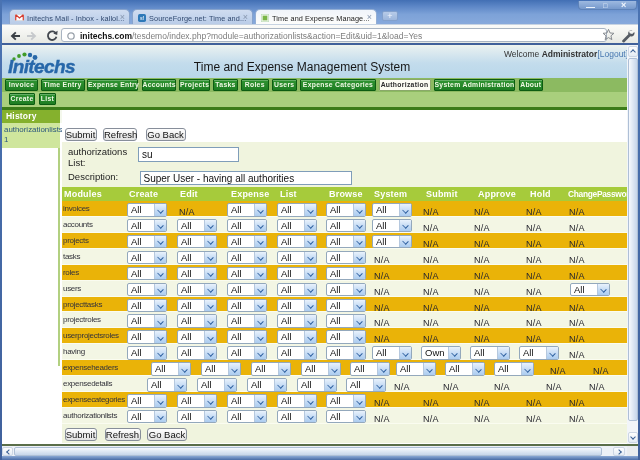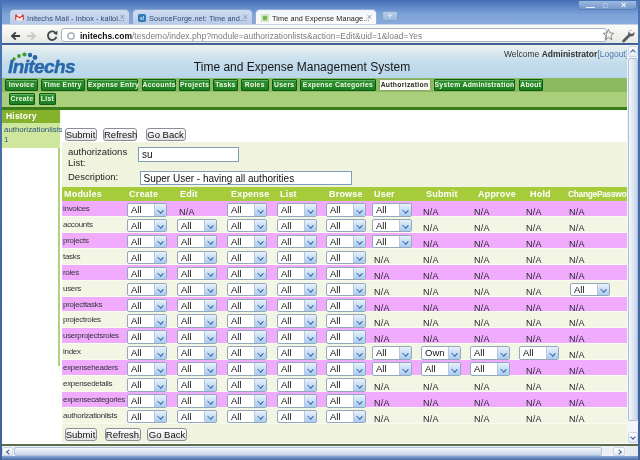--- a/index.html
+++ b/index.html
@@ -56,21 +56,21 @@
  border:1px solid #878e9a;border-radius:3px;font-size:9.5px;line-height:11.5px;color:#101010;text-align:center;
  font-family:"Liberation Sans",sans-serif}
 .flabel{position:absolute;font-size:9.5px;color:#222;line-height:10.5px}
 .finput{position:absolute;background:#fff;border:1px solid #7f9db9;font-size:10px;line-height:13px;color:#111;
  padding-left:3px;white-space:nowrap;overflow:hidden}
 
 #tbl{position:absolute;left:0;top:64.5px;width:565px}
 #thead{height:14px;background:#a6cb3b;display:flex}
 .hc{color:#fff;font-size:9px;font-weight:700;line-height:14px;padding-left:2px;letter-spacing:.2px;flex:none;
  overflow:hidden;white-space:nowrap}
-.trow{height:15.93px;display:flex;background:#f0abfc;border-bottom:1px solid #fafcf0}
+.trow{height:15.93px;display:flex;background:#eab308;border-bottom:1px solid #fafcf0}
 .trow:nth-child(odd){background:#f3f6e4}
 .c{flex:none;position:relative}
 .c.m{font-size:8px;letter-spacing:-.3px;color:#33333b;line-height:15px;padding-left:1px;white-space:nowrap;overflow:visible}
 .na{font-size:9px;font-weight:400;color:#26262e;line-height:14px;padding-left:3px;letter-spacing:.2px}
 .c:last-child .na{padding-left:4px}
 .c:nth-child(11) .sel{margin-left:5px}
 .sel{position:relative;display:block;width:40px;height:13.5px;margin:2px 0 0 1px;background:#fff;
  border:1px solid #93a8bc;border-radius:2px;font-size:9.5px;line-height:11.5px;padding-left:3px;color:#111}
 .sel i{position:absolute;right:0;top:0;bottom:0;width:12px;
  background:linear-gradient(180deg,#e9f2fc,#c5dbf4 55%,#abccf0);border-left:1px solid #b5c8de;border-radius:0 1px 1px 0}
@@ -212,21 +212,21 @@
   <div class="flabel" style="left:6px;top:49.5px">Description:</div>
   <div class="finput" style="left:77.5px;top:48px;width:212px;height:14px">Super User - having all authorities</div>
   <div id="tbl">
    <div id="thead">
           <div class="hc" style="width:64px">Modules</div>
           <div class="hc" style="width:50px">Create</div>
           <div class="hc" style="width:50px">Edit</div>
           <div class="hc" style="width:50px">Expense</div>
           <div class="hc" style="width:49px">List</div>
           <div class="hc" style="width:46px">Browse</div>
-          <div class="hc" style="width:49px">User</div>
+          <div class="hc" style="width:49px">System</div>
           <div class="hc" style="width:49px">Submit</div>
           <div class="hc" style="width:49px">Approve</div>
           <div class="hc" style="width:47px">Hold</div>
           <div class="hc" style="width:62px;padding-left:3px;font-size:8.4px;letter-spacing:-.3px">ChangePassword</div>
         </div>
 <div class="trow">
           <div class="c m" style="width:64px">invoices</div>
           <div class="c" style="width:50px">
             <span class="sel">All<i></i></span>
           </div>
@@ -432,21 +432,21 @@
           <div class="c" style="width:46px">
             <span class="sel">All<i></i></span>
           </div>
           <div class="c" style="width:49px"><span class="na">N/A</span></div>
           <div class="c" style="width:49px"><span class="na">N/A</span></div>
           <div class="c" style="width:49px"><span class="na">N/A</span></div>
           <div class="c" style="width:47px"><span class="na">N/A</span></div>
           <div class="c" style="width:62px"><span class="na">N/A</span></div>
         </div>
 <div class="trow">
-          <div class="c m" style="width:64px">index</div>
+          <div class="c m" style="width:64px">having</div>
           <div class="c" style="width:50px">
             <span class="sel">All<i></i></span>
           </div>
           <div class="c" style="width:50px">
             <span class="sel">All<i></i></span>
           </div>
           <div class="c" style="width:50px">
             <span class="sel">All<i></i></span>
           </div>
           <div class="c" style="width:49px">
@@ -463,50 +463,50 @@
           </div>
           <div class="c" style="width:49px">
             <span class="sel">All<i></i></span>
           </div>
           <div class="c" style="width:47px">
             <span class="sel">All<i></i></span>
           </div>
           <div class="c" style="width:62px"><span class="na">N/A</span></div>
         </div>
 <div class="trow">
-          <div class="c m" style="width:64px">expenseheaders</div>
-          <div class="c" style="width:50px">
-            <span class="sel">All<i></i></span>
-          </div>
-          <div class="c" style="width:50px">
-            <span class="sel">All<i></i></span>
-          </div>
-          <div class="c" style="width:50px">
-            <span class="sel">All<i></i></span>
-          </div>
-          <div class="c" style="width:49px">
-            <span class="sel">All<i></i></span>
-          </div>
-          <div class="c" style="width:46px">
-            <span class="sel">All<i></i></span>
-          </div>
-          <div class="c" style="width:49px">
-            <span class="sel">All<i></i></span>
-          </div>
-          <div class="c" style="width:49px">
-            <span class="sel">All<i></i></span>
-          </div>
-          <div class="c" style="width:49px">
-            <span class="sel">All<i></i></span>
-          </div>
-          <div class="c" style="width:47px"><span class="na">N/A</span></div>
-          <div class="c" style="width:62px"><span class="na">N/A</span></div>
-        </div>
-<div class="trow">
-          <div class="c m" style="width:64px">expensedetails</div>
+          <div class="c m" style="width:88px">expenseheaders</div>
+          <div class="c" style="width:50px">
+            <span class="sel">All<i></i></span>
+          </div>
+          <div class="c" style="width:50px">
+            <span class="sel">All<i></i></span>
+          </div>
+          <div class="c" style="width:50px">
+            <span class="sel">All<i></i></span>
+          </div>
+          <div class="c" style="width:49px">
+            <span class="sel">All<i></i></span>
+          </div>
+          <div class="c" style="width:46px">
+            <span class="sel">All<i></i></span>
+          </div>
+          <div class="c" style="width:49px">
+            <span class="sel">All<i></i></span>
+          </div>
+          <div class="c" style="width:49px">
+            <span class="sel">All<i></i></span>
+          </div>
+          <div class="c" style="width:49px">
+            <span class="sel">All<i></i></span>
+          </div>
+          <div class="c" style="width:47px"><span class="na">N/A</span></div>
+          <div class="c" style="width:62px"><span class="na">N/A</span></div>
+        </div>
+<div class="trow">
+          <div class="c m" style="width:84px">expensedetails</div>
           <div class="c" style="width:50px">
             <span class="sel">All<i></i></span>
           </div>
           <div class="c" style="width:50px">
             <span class="sel">All<i></i></span>
           </div>
           <div class="c" style="width:50px">
             <span class="sel">All<i></i></span>
           </div>
           <div class="c" style="width:49px">

